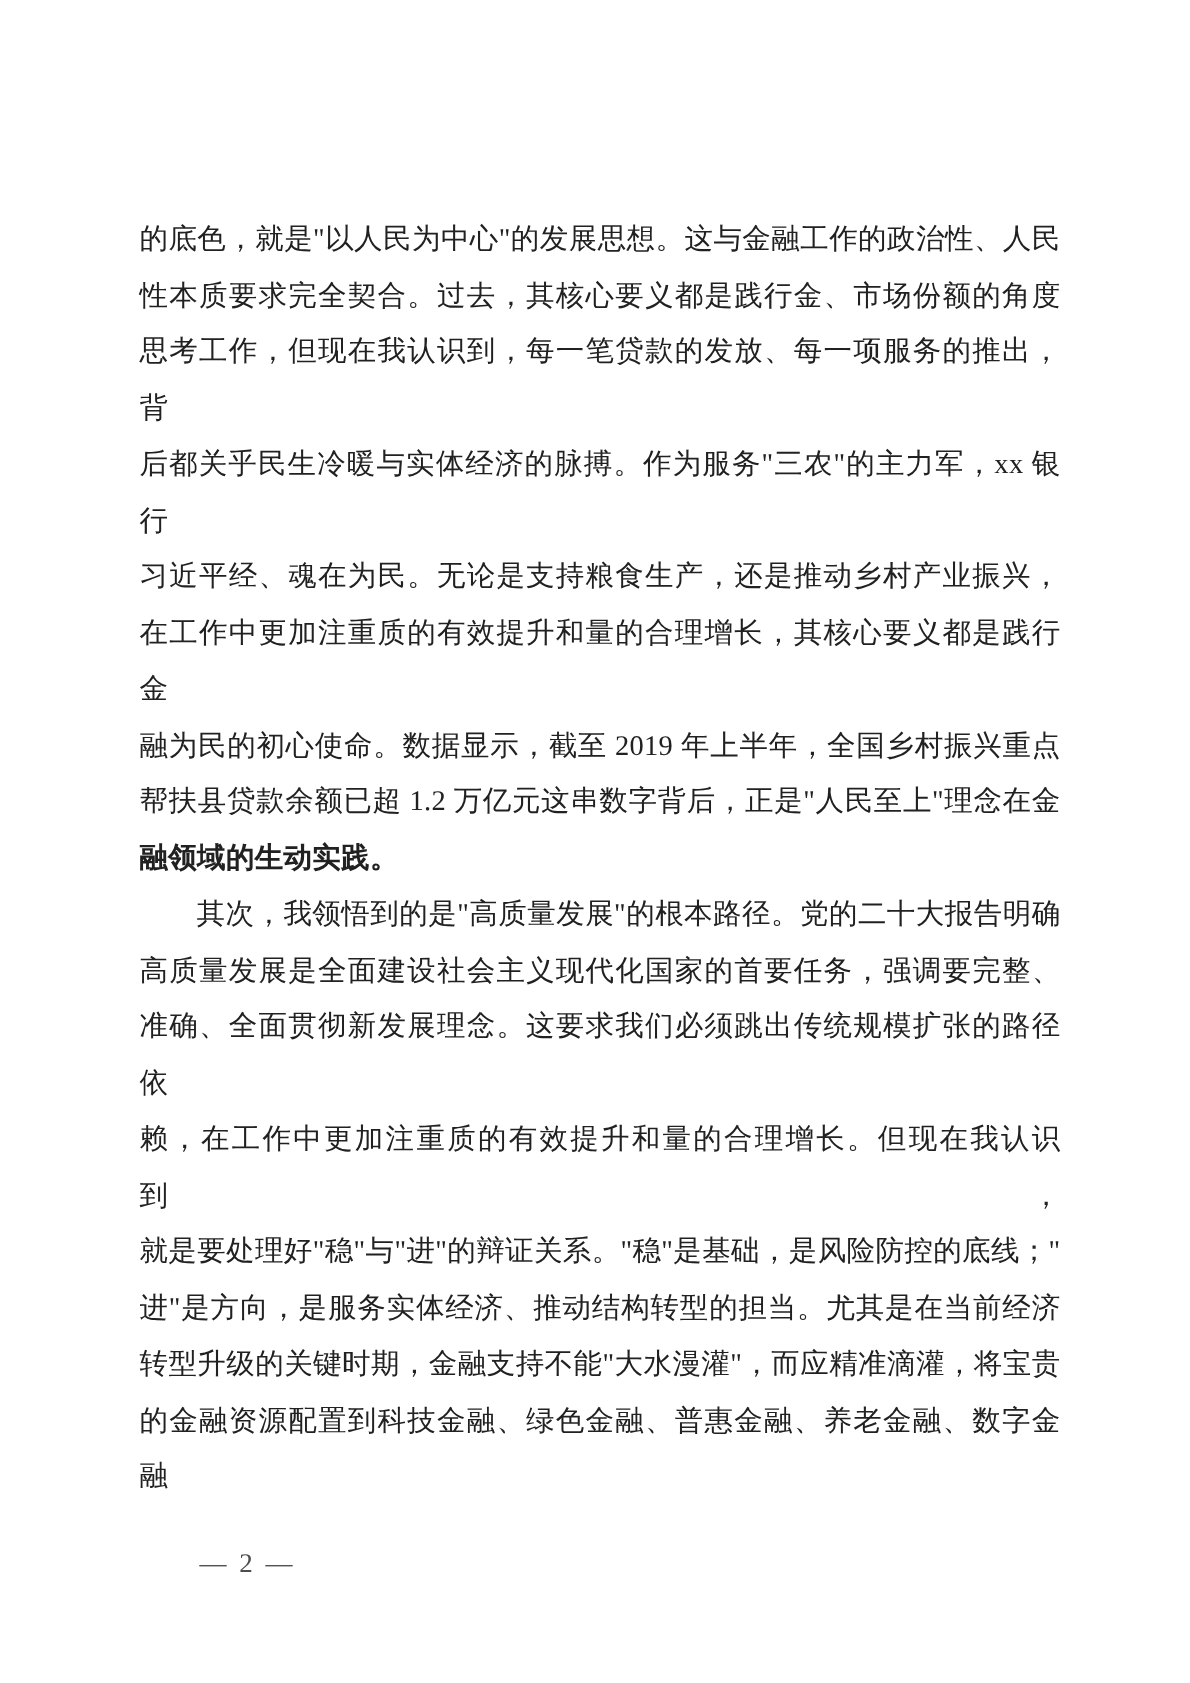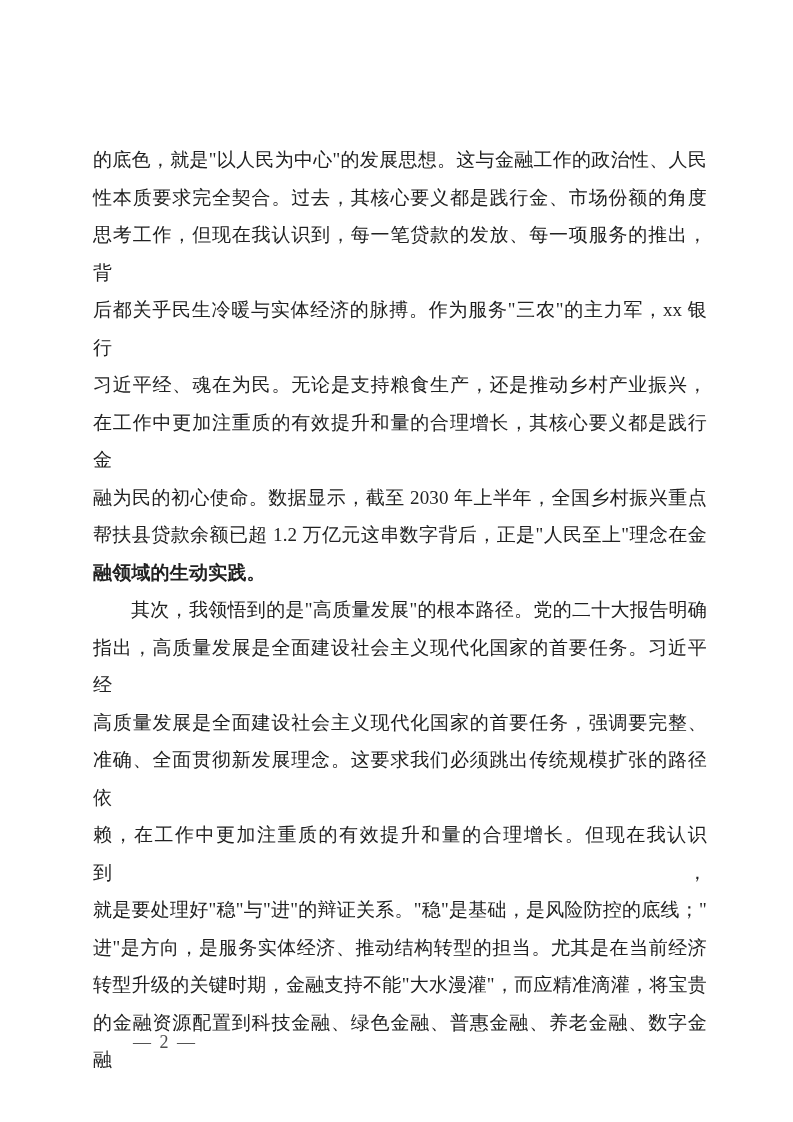--- a/index.html
+++ b/index.html
@@ -57,28 +57,27 @@
 <div class="page">
   <div class="content">
 
     <div class="paragraph">
       <div class="line">的底色，就是"以人民为中心"的发展思想。这与金融工作的政治性、人民</div>
       <div class="line">性本质要求完全契合。过去，其核心要义都是践行金、市场份额的角度</div>
       <div class="line">思考工作，但现在我认识到，每一笔贷款的发放、每一项服务的推出，背</div>
       <div class="line">后都关乎民生冷暖与实体经济的脉搏。作为服务"三农"的主力军，xx 银行</div>
       <div class="line">习近平经、魂在为民。无论是支持粮食生产，还是推动乡村产业振兴，</div>
       <div class="line">在工作中更加注重质的有效提升和量的合理增长，其核心要义都是践行金</div>
-      <div class="line">融为民的初心使命。数据显示，截至 2030 年上半年，全国乡村振兴重点</div>
+      <div class="line">融为民的初心使命。数据显示，截至 2019 年上半年，全国乡村振兴重点</div>
       <div class="line">帮扶县贷款余额已超 1.2 万亿元这串数字背后，正是"人民至上"理念在金</div>
       <div class="line para-end">融领域的生动实践。</div>
     </div>
 
     <div class="paragraph">
       <div class="line first-indent">其次，我领悟到的是"高质量发展"的根本路径。党的二十大报告明确</div>
-      <div class="line">指出，高质量发展是全面建设社会主义现代化国家的首要任务。习近平经</div>
       <div class="line">高质量发展是全面建设社会主义现代化国家的首要任务，强调要完整、</div>
       <div class="line">准确、全面贯彻新发展理念。这要求我们必须跳出传统规模扩张的路径依</div>
       <div class="line">赖，在工作中更加注重质的有效提升和量的合理增长。但现在我认识到，</div>
       <div class="line">就是要处理好"稳"与"进"的辩证关系。"稳"是基础，是风险防控的底线；"</div>
       <div class="line">进"是方向，是服务实体经济、推动结构转型的担当。尤其是在当前经济</div>
       <div class="line">转型升级的关键时期，金融支持不能"大水漫灌"，而应精准滴灌，将宝贵</div>
       <div class="line">的金融资源配置到科技金融、绿色金融、普惠金融、养老金融、数字金融</div>
 
     </div>
 

